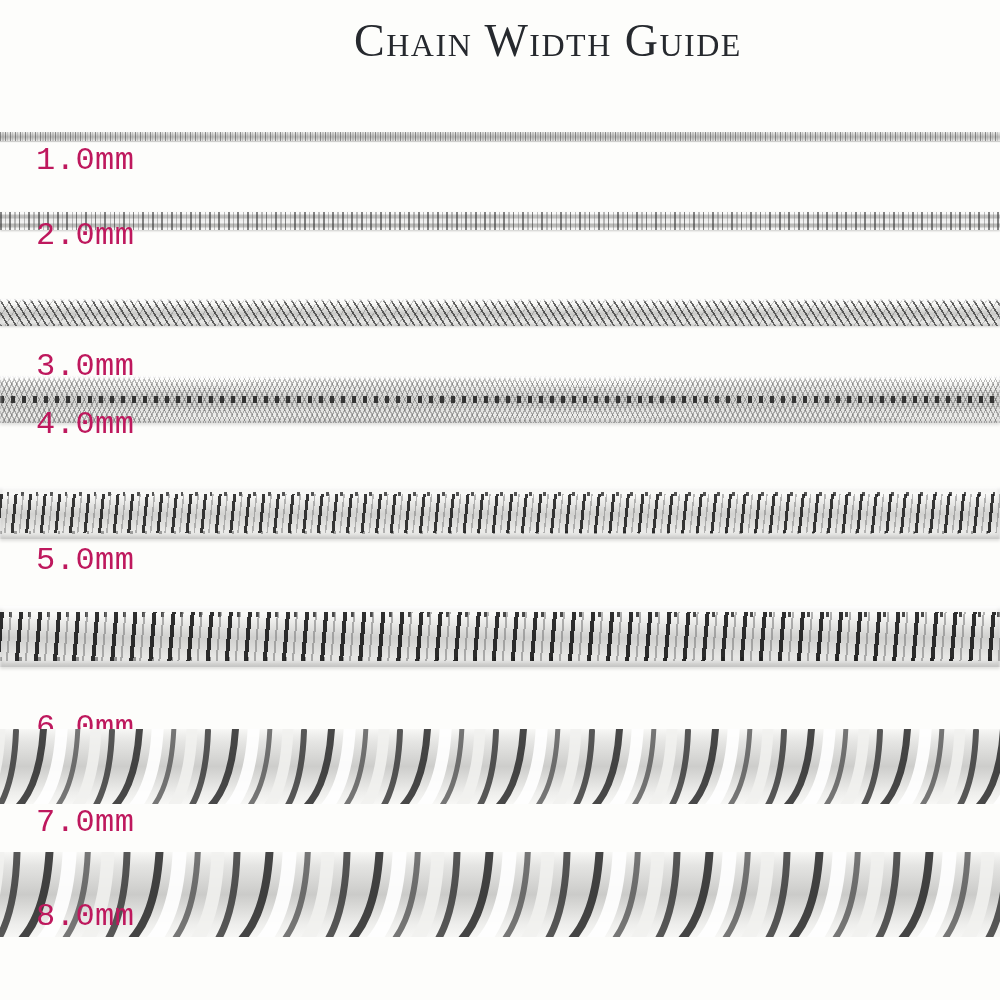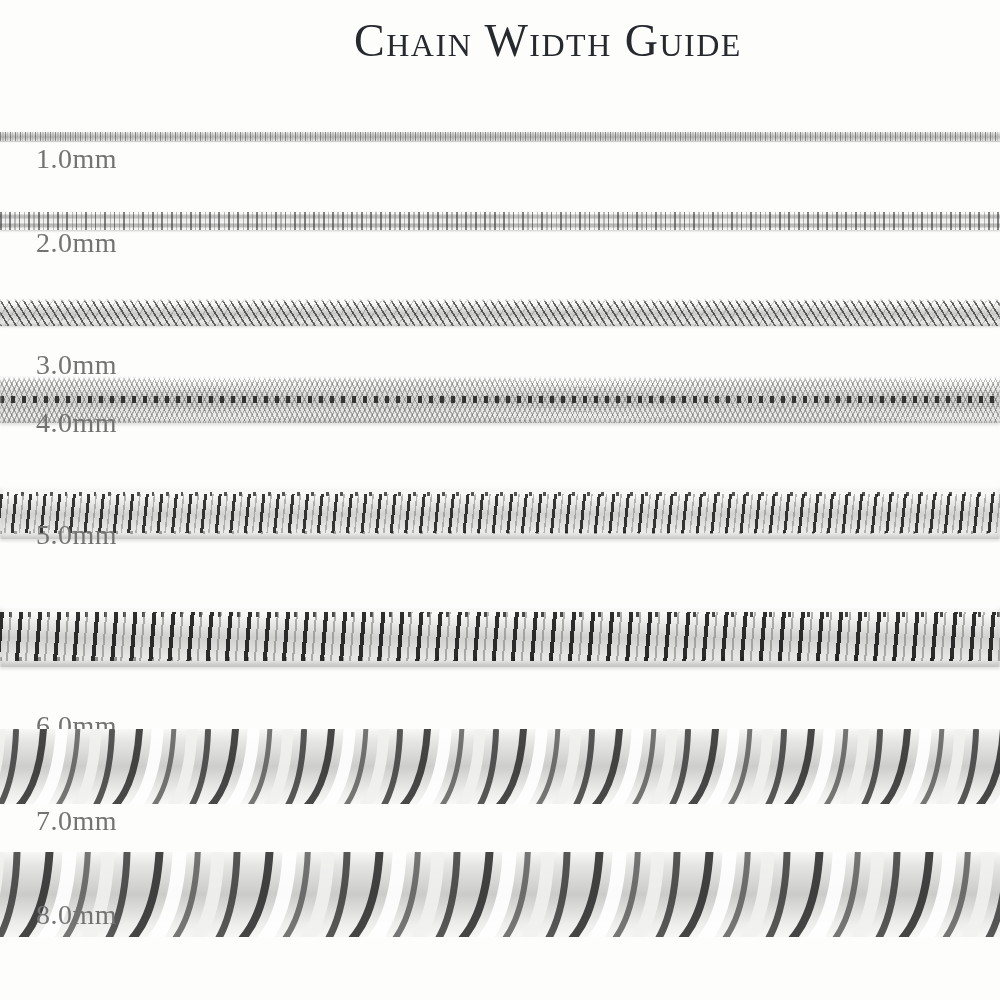--- a/index.html
+++ b/index.html
@@ -16,23 +16,24 @@
     font-variant:small-caps;
     font-weight:400;
     font-size:46px;
     letter-spacing:1.5px;
     color:#26292e;
     margin-left:48px;
   }
   .chain{position:absolute;left:0;right:0;overflow:hidden;}
   .w-label{
     position:absolute;left:36px;
-    font-size:28px;line-height:1.05;
+    font-size:32px;line-height:1.05;
     letter-spacing:.5px;
-    color:#737373;
+    color:#be185d;
+    font-family:Liberation Mono, monospace;
   }
   
   .c1{top:132px;height:9px;
     background-image:
       repeating-linear-gradient(90deg, rgba(70,70,70,.55) 0 1px, rgba(255,255,255,0) 1px 2.5px, rgba(140,140,140,.35) 2.5px 3.5px, rgba(255,255,255,0) 3.5px 5px),
       linear-gradient(180deg,#ececea,#b9b9b7 55%,#e9e9e7);
     box-shadow:0 1px 1px rgba(0,0,0,.18);}
   
   .c2{top:212px;height:18px;
     background-image:
@@ -90,30 +91,30 @@
 <body>
 
 <div class="page">
 
   <div class="title">Chain Width Guide</div>
 
   <div class="chain c1"></div>
   <div class="w-label" style="top:144px">1.0mm</div>
 
   <div class="chain c2"></div>
-  <div class="w-label" style="top:228px">2.0mm</div>
+  <div class="w-label" style="top:219px">2.0mm</div>
 
   <div class="chain c3"></div>
   <div class="w-label" style="top:350px">3.0mm</div>
 
   <div class="chain c4"></div>
   <div class="w-label" style="top:408px">4.0mm</div>
 
   <div class="chain c5"></div>
-  <div class="w-label" style="top:520px">5.0mm</div>
+  <div class="w-label" style="top:544px">5.0mm</div>
 
   <div class="chain c6"></div>
   <div class="w-label" style="top:711px">6.0mm</div>
 
   <svg class="chain c7" width="1000" height="75" aria-hidden="true">
     <defs>
       <linearGradient id="mg7" x1="0" y1="0" x2="0" y2="1">
         <stop offset="0" stop-color="#f7f7f5"></stop>
         <stop offset="0.16" stop-color="#e6e6e4"></stop>
         <stop offset="0.5" stop-color="#cdcdcb"></stop>

